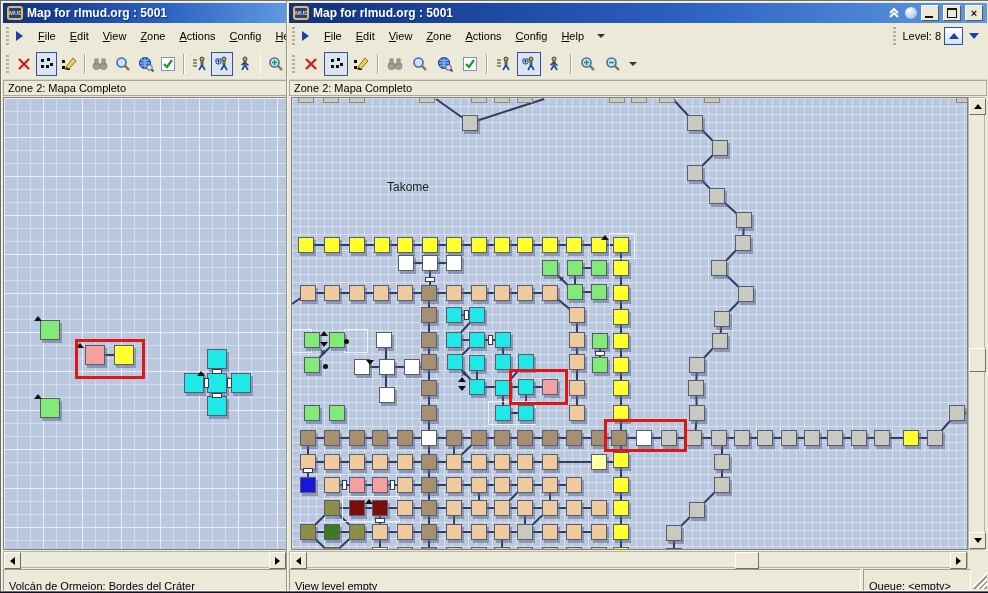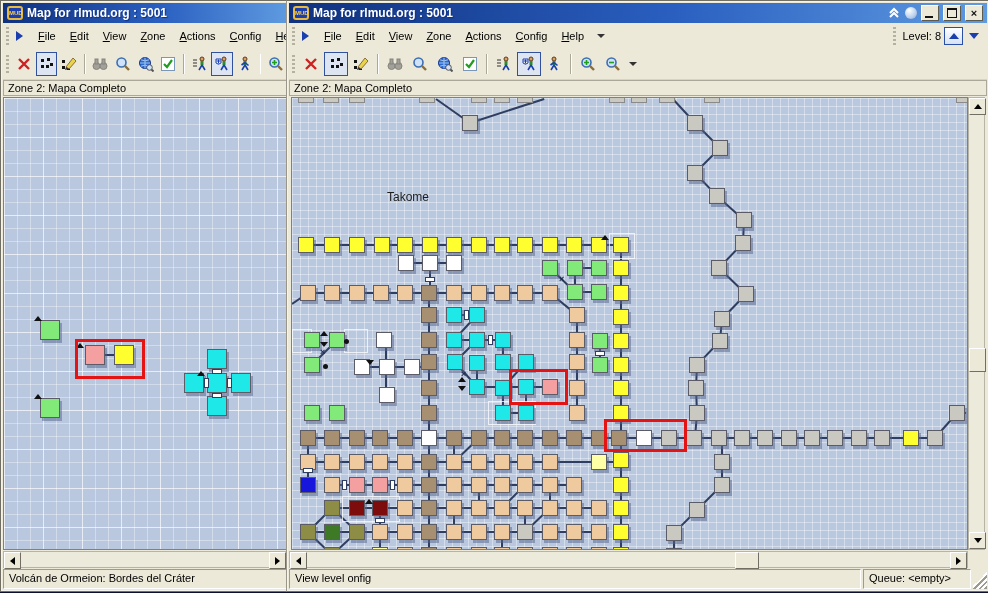--- a/index.html
+++ b/index.html
@@ -55,21 +55,21 @@
   .hs-l{left:2px;bottom:23px;}
   .vscroll{position:absolute;top:96px;bottom:41px;width:17px;right:4px;background:#eceadb;background-image:radial-gradient(#fff 28%,transparent 30%);background-size:2px 2px;border:1px solid #b8b4a4;box-sizing:border-box;}
   .sb-btn{position:absolute;width:15px;height:15px;background:#ece9d8;border:1px solid;border-color:#fff #716f64 #716f64 #fff;display:flex;align-items:center;justify-content:center;}
   .sb-thumb{position:absolute;background:#ece9d8;border:1px solid;border-color:#fff #716f64 #716f64 #fff;}
   .arr{width:0;height:0;}
   .arr-left{border-right:5px solid #000;border-top:4px solid transparent;border-bottom:4px solid transparent;}
   .arr-right{border-left:5px solid #000;border-top:4px solid transparent;border-bottom:4px solid transparent;}
   .arr-up{border-bottom:5px solid #000;border-left:4px solid transparent;border-right:4px solid transparent;}
   .arr-down{border-top:5px solid #000;border-left:4px solid transparent;border-right:4px solid transparent;}
   .statusbar{position:absolute;left:2px;right:2px;bottom:2px;height:20px;display:flex;gap:2px;align-items:stretch;}
-  .status-panel{border:1px solid;border-color:#9d9a90 #fff #fff #9d9a90;background:#ece9d8;font-size:11px;color:#000;padding:2px 5px;box-sizing:border-box;white-space:nowrap;overflow:hidden;}
+  .status-panel{border:1px solid;border-color:#9d9a90 #fff #fff #9d9a90;background:#ece9d8;font-size:11px;color:#000;padding:10px 5px;box-sizing:border-box;white-space:nowrap;overflow:hidden;}
   .grow{flex:1;}
   .queue-panel{width:108px;}
   .resize-grip{width:14px;background:linear-gradient(135deg,transparent 50%,#fff 50%,#fff 58%,#9d9a90 58%,#9d9a90 66%,#fff 66%,#fff 74%,#9d9a90 74%,#9d9a90 82%,#fff 82%,#fff 90%,#9d9a90 90%);}
 </style>
 </head>
 <body>
 
 <div class="win win-left">
   <div class="titlebar">
     <div class="mud-icon">MUD</div>
@@ -689,21 +689,21 @@
         <div class="tri-dn"></div>
       </div>
       <div class="marker" style="left: 73px; top: 401px;">
         <div class="tri-up"></div>
       </div>
       <div class="dot" style="left: 52px; top: 241px;"></div>
       <div class="dot" style="left: 31px; top: 266px;"></div>
       <div class="xmark" style="left: 267px; top: 177px;">×</div>
       <div class="xmark" style="left: 28px; top: 250px;">×</div>
       <div class="xmark" style="left: 169px; top: 272px;">×</div>
-      <div class="map-label" style="left: 95px; top: 92px;">Takome</div>
+      <div class="map-label" style="left: 95px; top: 82px;">Takome</div>
       <div class="hlbox" style="left: 217px; top: 271px; width: 53px; height: 30px;"></div>
       <div class="hlbox" style="left: 312px; top: 321px; width: 77px; height: 27px;"></div>
     </div>
   <div class="vscroll">
     <div class="sb-btn" style="left:0;top:0;">
         <div class="arr arr-up"></div>
       </div>
     <div class="sb-thumb" style="left:0;top:250px;width:15px;height:22px;"></div>
     <div class="sb-btn" style="left:0;bottom:0;">
         <div class="arr arr-down"></div>
@@ -712,17 +712,17 @@
   <div class="hscroll hs-l" style="right:21px;">
     <div class="sb-btn" style="left:0;top:0;">
         <div class="arr arr-left"></div>
       </div>
     <div class="sb-thumb" style="left:445px;top:0;width:22px;height:15px;"></div>
     <div class="sb-btn" style="right:0;top:0;">
         <div class="arr arr-right"></div>
       </div>
   </div>
   <div class="statusbar">
-    <div class="status-panel grow">View level onfig</div>
+    <div class="status-panel grow">View level empty</div>
     <div class="status-panel queue-panel">Queue: &lt;empty&gt;</div>
     <div class="resize-grip"></div>
   </div>
 </div>
 
 </body></html>

